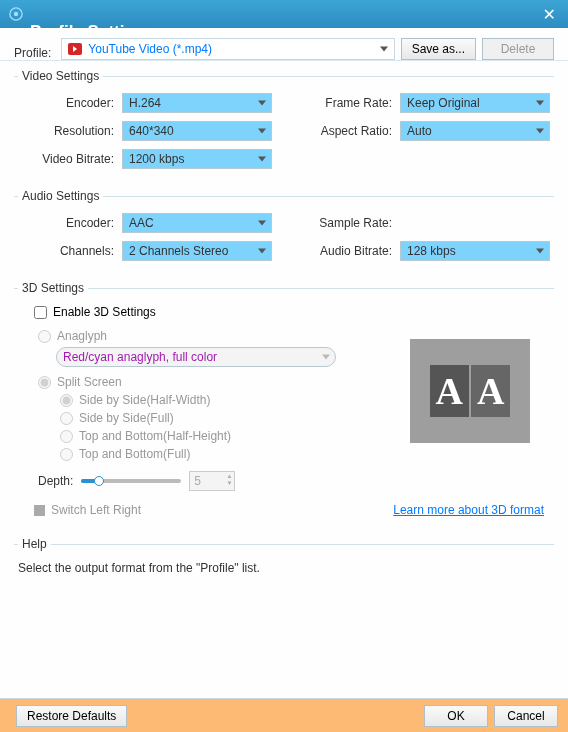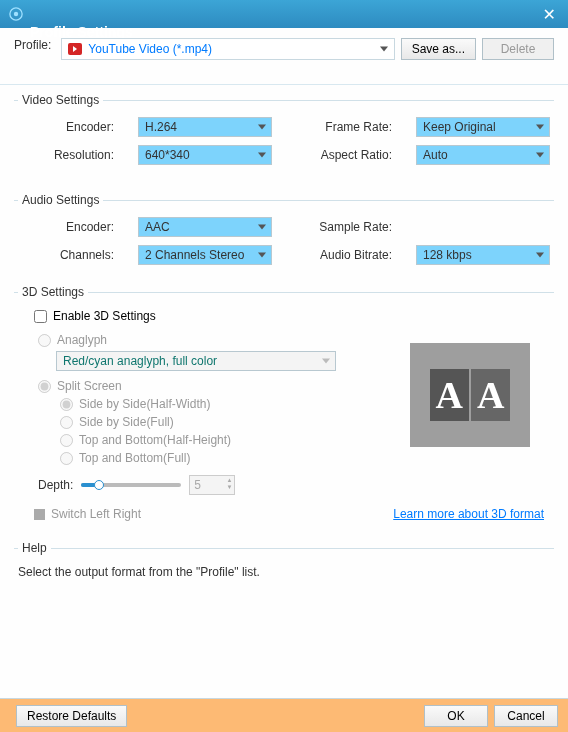--- a/index.html
+++ b/index.html
@@ -1,42 +1,42 @@
 <!DOCTYPE html>
 <html><head>
 <meta charset="utf-8">
 <style>
 * { box-sizing: border-box; margin: 0; padding: 0; font-family: Arial, sans-serif; font-size: 12px; }
 body { width: 568px; height: 732px; background: #fefefe; overflow: hidden; }
 
 .titlebar { background: linear-gradient(#3ca5d6, #2e8bc0); height: 28px; display: flex; align-items: center; padding: 0 8px; color: white; }
 .titlebar .gear { width: 16px; height: 16px; margin-right: 6px; display: flex; align-items: center; justify-content: center; }
-.titlebar .title { font-weight: bold; font-size: 14px; flex: 1; margin-top: 36px; }
+.titlebar .title { font-weight: bold; font-size: 17px; flex: 1; margin-top: 36px; }
 .titlebar .close { font-size: 16px; cursor: pointer; padding: 0 4px; }
 
-.profile-row { display: flex; align-items: flex-start; padding: 10px 14px 24px; gap: 6px; border-bottom: 1px solid #d8e8f0; }
+.profile-row { display: flex; align-items: flex-end; padding: 10px 14px 0; gap: 6px; border-bottom: 1px solid #d8e8f0; }
 .profile-row .lbl { color: #333; margin-right: 4px; }
 .profile-select { flex: 1; display: flex; align-items: center; border: 1px solid #c8d8e0; background: #fff; height: 22px; padding: 0 6px; position: relative; color: #007bff; }
 .profile-select .yt { width: 14px; height: 12px; background: #d42626; border-radius: 2px; margin-right: 6px; position: relative; }
 .profile-select .yt::after { content: ''; position: absolute; left: 5px; top: 3px; border-left: 4px solid white; border-top: 3px solid transparent; border-bottom: 3px solid transparent; }
 .profile-select .dd { position: absolute; right: 6px; top: 50%; transform: translateY(-50%); border-left: 4px solid transparent; border-right: 4px solid transparent; border-top: 5px solid #555; }
 .btn { border: 1px solid #b0c0c8; background: linear-gradient(#fafafa,#e8e8e8); height: 22px; padding: 0 10px; cursor: pointer; font-size: 12px; }
 .btn:disabled { color: #999; background: #f0f0f0; }
 .btn.wide { min-width: 72px; }
 
 .content { padding: 8px 14px 0; }
 fieldset { border: 1px solid #d0e0e8; border-left: none; border-right: none; border-bottom: none; padding: 10px 4px 14px; margin-bottom: 6px; }
 legend { color: #333; padding: 0 4px; }
 
 .grid2 { display: grid; grid-template-columns: 1fr 1fr; column-gap: 24px; row-gap: 8px; }
-.row { display: flex; align-items: center; gap: 16px; }
+.row { display: flex; align-items: center; }
 .row .flabel { width: 96px; text-align: right; margin-right: 8px; color: #333; }
 .select { flex: 1; border: 1px solid #b8c8d0; background: #7dd3fc; height: 20px; display: flex; align-items: center; padding: 0 6px; position: relative; color: #333; }
 .select .dd { position: absolute; right: 5px; top: 50%; transform: translateY(-50%); border-left: 4px solid transparent; border-right: 4px solid transparent; border-top: 5px solid #555; }
-.select.disabled { background: #f4f4f4; color: #0f766e; }
+.select.disabled { background: #f4f4f4; color: #a21caf; border-radius: 10px; }
 .select.disabled .dd { border-top-color: #bbb; }
 
 .d3 { padding-left: 16px; }
 .chk { display: flex; align-items: center; margin-bottom: 6px; }
 .chk input { margin-right: 6px; }
 .radio-item { display: flex; align-items: center; margin: 4px 0 4px 4px; color: #999; }
 .radio-item input { margin-right: 6px; }
 .radio-sub { margin-left: 22px; }
 .anaglyph-sel { width: 280px; margin: 4px 0 8px 22px; }
 
@@ -110,20 +110,27 @@
           <span class="flabel">Resolution:</span>
           <div class="select">
             <span>640*340</span>
             <span class="dd"></span>
           </div>
         </div>
       <div class="row">
           <span class="flabel">Aspect Ratio:</span>
           <div class="select">
             <span>Auto</span>
+            <span class="dd"></span>
+          </div>
+        </div>
+      <div class="row">
+          <span class="flabel">Video Bitrate:</span>
+          <div class="select">
+            <span>1200 kbps</span>
             <span class="dd"></span>
           </div>
         </div>
       <div></div>
     </div>
   </fieldset>
 
   <fieldset>
     <legend>Audio Settings</legend>
     <div class="grid2">

